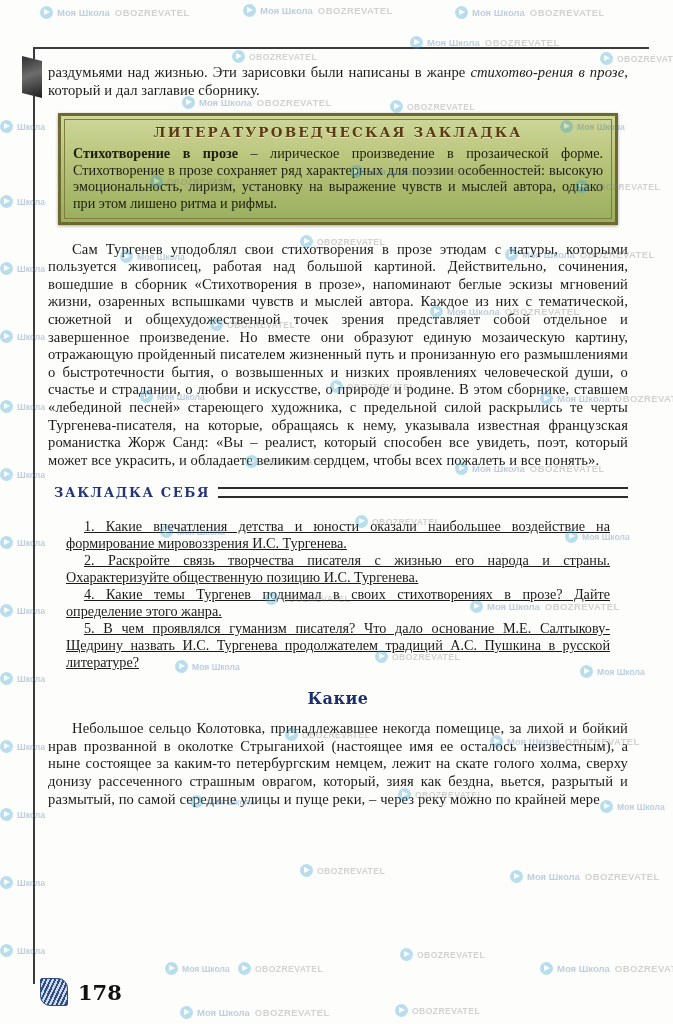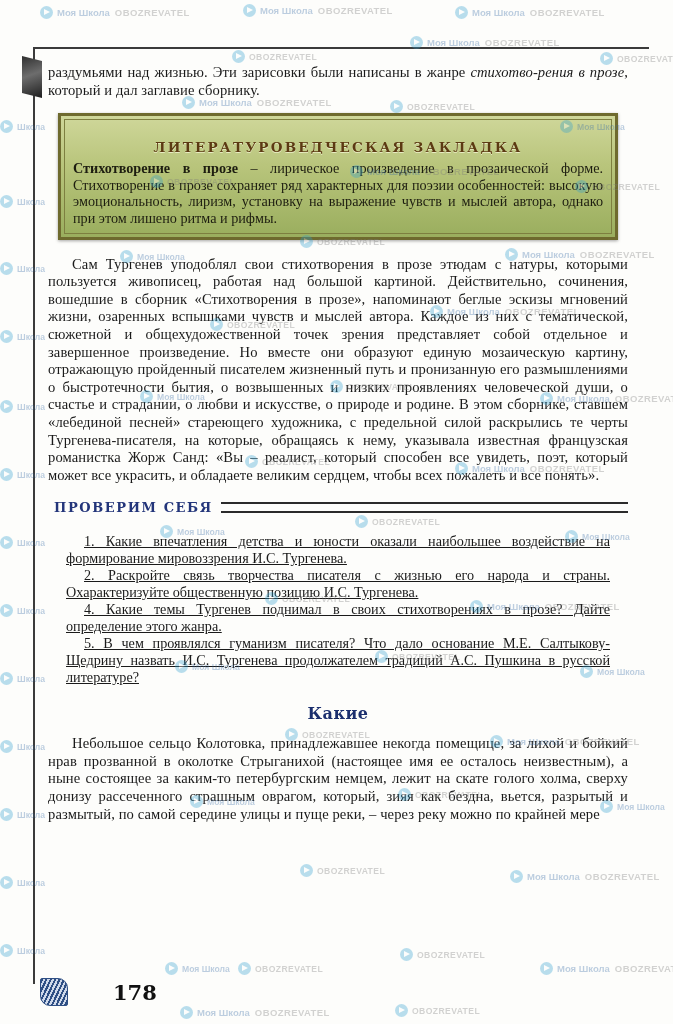--- a/index.html
+++ b/index.html
@@ -66,21 +66,21 @@
   p.indent { text-indent: 24px; }
   .ital { font-style: italic; }
 
   
   .lit-box {
     margin: 14px 0 16px 10px;
     width: 560px;
     border: 3px solid #6e6a2e;
     background: linear-gradient(180deg, #cfd79a 0%, #b9c57c 40%, #9aae5e 100%);
     box-shadow: 0 1px 3px rgba(0,0,0,0.35);
-    padding: 21px 12px 10px 12px;
+    padding: 6px 12px 10px 12px;
     box-sizing: border-box;
     position: relative;
   }
   .lit-box-inner-border {
     position: absolute;
     inset: 3px;
     border: 1px solid #7d7f40;
     pointer-events: none;
   }
   .lit-title {
@@ -148,21 +148,20 @@
     letter-spacing: 0.5px;
   }
 
   
   .footer {
     position: absolute;
     left: 40px;
     bottom: 18px;
     display: flex;
     align-items: center;
-    gap: 35px;
   }
   .footer-emblem {
     width: 26px;
     height: 26px;
     background:
       repeating-linear-gradient(115deg, #2f4f84 0 2px, #cfd9ea 2px 4px);
     border: 1px solid #2f4f84;
     border-radius: 2px 10px 2px 10px;
     margin-right: 10px;
   }
@@ -238,21 +237,21 @@
 
     <div class="lit-box">
       <div class="lit-box-inner-border"></div>
       <div class="lit-title">ЛИТЕРАТУРОВЕДЧЕСКАЯ ЗАКЛАДКА</div>
       <div class="lit-text"><span class="lit-term">Стихотворение в прозе</span><span> – лирическое произведение в прозаической форме. Стихотворение в прозе сохраняет ряд характерных для поэзии особенностей: высокую эмоциональность, лиризм, установку на выражение чувств и мыслей автора, однако при этом лишено ритма и рифмы.</span></div>
     </div>
 
     <p class="body-text indent">Сам Тургенев уподоблял свои стихотворения в прозе этюдам с натуры, которыми пользуется живописец, работая над большой картиной. Действительно, сочинения, вошедшие в сборник «Стихотворения в прозе», напоминают беглые эскизы мгновений жизни, озаренных вспышками чувств и мыслей автора. Каждое из них с тематической, сюжетной и общехудожественной точек зрения представляет собой отдельное и завершенное произведение. Но вместе они образуют единую мозаическую картину, отражающую пройденный писателем жизненный путь и пронизанную его размышлениями о быстротечности бытия, о возвышенных и низких проявлениях человеческой души, о счастье и страдании, о любви и искусстве, о природе и родине. В этом сборнике, ставшем «лебединой песней» стареющего художника, с предельной силой раскрылись те черты Тургенева-писателя, на которые, обращаясь к нему, указывала известная французская романистка Жорж Санд: «Вы – реалист, который способен все увидеть, поэт, который может все украсить, и обладаете великим сердцем, чтобы всех пожалеть и все понять».</p>
 
     <div class="check-head">
-      <span class="check-title">ПРОВЕРИМ СЕБЯ</span>
+      <span class="check-title">ЗАКЛАДКА СЕБЯ</span>
       <span class="check-rule"></span>
     </div>
 
     <div class="qlist">
       <p class="qitem">1. Какие впечатления детства и юности оказали наибольшее воздействие на формирование мировоззрения И.С. Тургенева.</p>
       <p class="qitem">2. Раскройте связь творчества писателя с жизнью его народа и страны. Охарактеризуйте общественную позицию И.С. Тургенева.</p>
       <p class="qitem">4. Какие темы Тургенев поднимал в своих стихотворениях в прозе? Дайте определение этого жанра.</p>
       <p class="qitem">5. В чем проявлялся гуманизм писателя? Что дало основание М.Е. Салтыкову-Щедрину назвать  И.С. Тургенева продолжателем традиций А.С. Пушкина в русской литературе?</p>
     </div>
 

